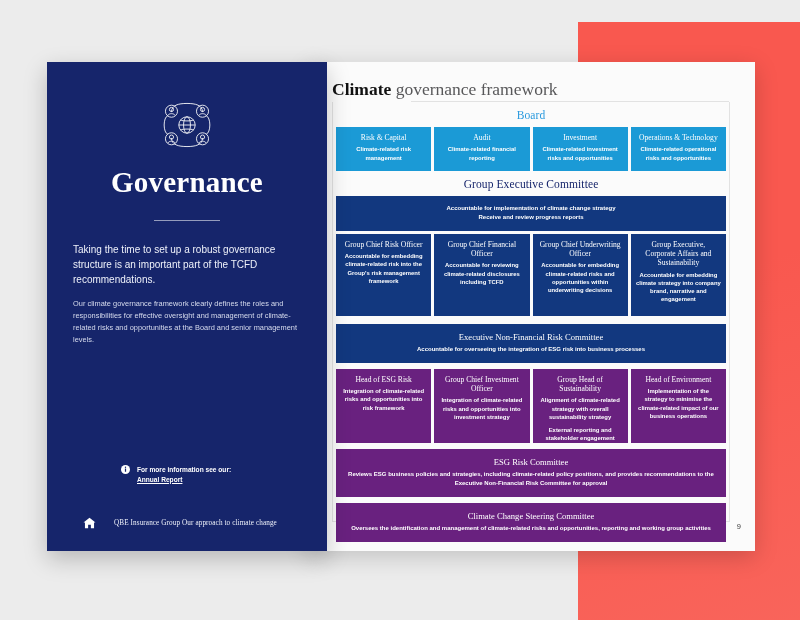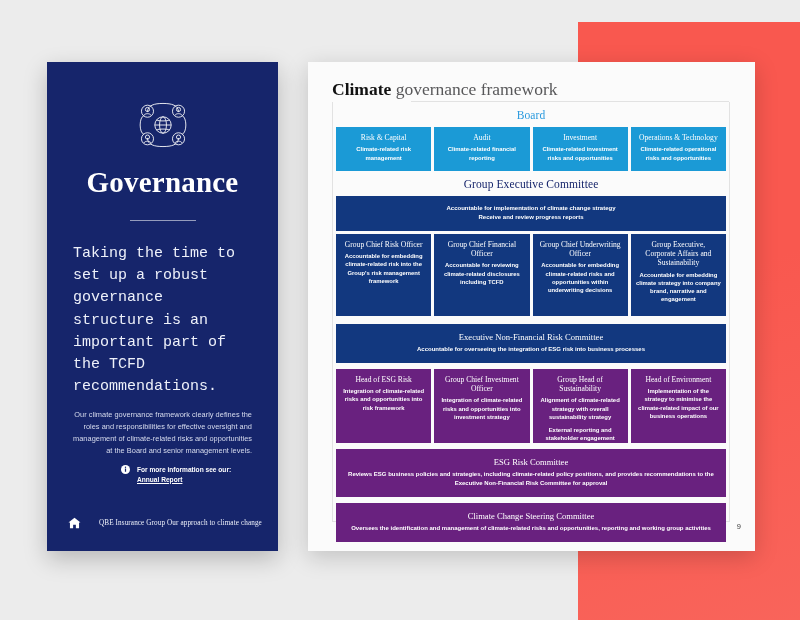--- a/index.html
+++ b/index.html
@@ -40,21 +40,21 @@
     height: 489px;
     background: #fbfbfb;
     box-shadow: 0 6px 22px rgba(0,0,0,0.18);
   }
 
   
   #cover-panel {
     position: absolute;
     left: 47px;
     top: 62px;
-    width: 231px;
+    width: 280px;
     height: 489px;
     background: #16256b;
     box-shadow: 0 8px 22px rgba(0,0,0,0.22);
     color: #ffffff;
     padding: 0 26px;
   }
 
   
   #cover-icon { margin: 38px auto 0; width: 56px; height: 50px; display: block; }
 
@@ -68,50 +68,49 @@
   }
 
   #cover-rule {
     width: 66px;
     height: 1px;
     background: rgba(255,255,255,0.55);
     margin: 21px auto 0;
   }
 
   #cover-lede {
-    font-family: Liberation Mono, monospace;
-    font-size: 15px;
+    font-family: Liberation Sans, sans-serif;
+    font-size: 10px;
     line-height: 1.48;
     margin-top: 22px;
     color: #eef1fa;
   }
 
   .cover-para {
     font-size: 7.4px;
     line-height: 1.62;
     margin-top: 11px;
     color: #d7dcee;
     letter-spacing: 0.02px;
-    text-align: right;
   }
 
   #cover-info {
     position: absolute;
     left: 74px;
     bottom: 66px;
     display: flex;
     gap: 7px;
     align-items: flex-start;
   }
   #cover-info .info-text { font-size: 6.6px; line-height: 1.55; font-weight: bold; color: #fff; }
   #cover-info .info-link { text-decoration: underline; display: block; }
 
   #cover-footer {
     position: absolute;
-    left: 21px;
+    left: 36px;
     bottom: 22px;
     display: flex;
     gap: 18px;
     align-items: center;
   }
   #cover-footer .foot-text { font-family: "Liberation Serif", serif; font-size: 7.2px; color: #eef1fa; letter-spacing:0.1px;}
 
   
   #diagram-title {
     position: absolute;

